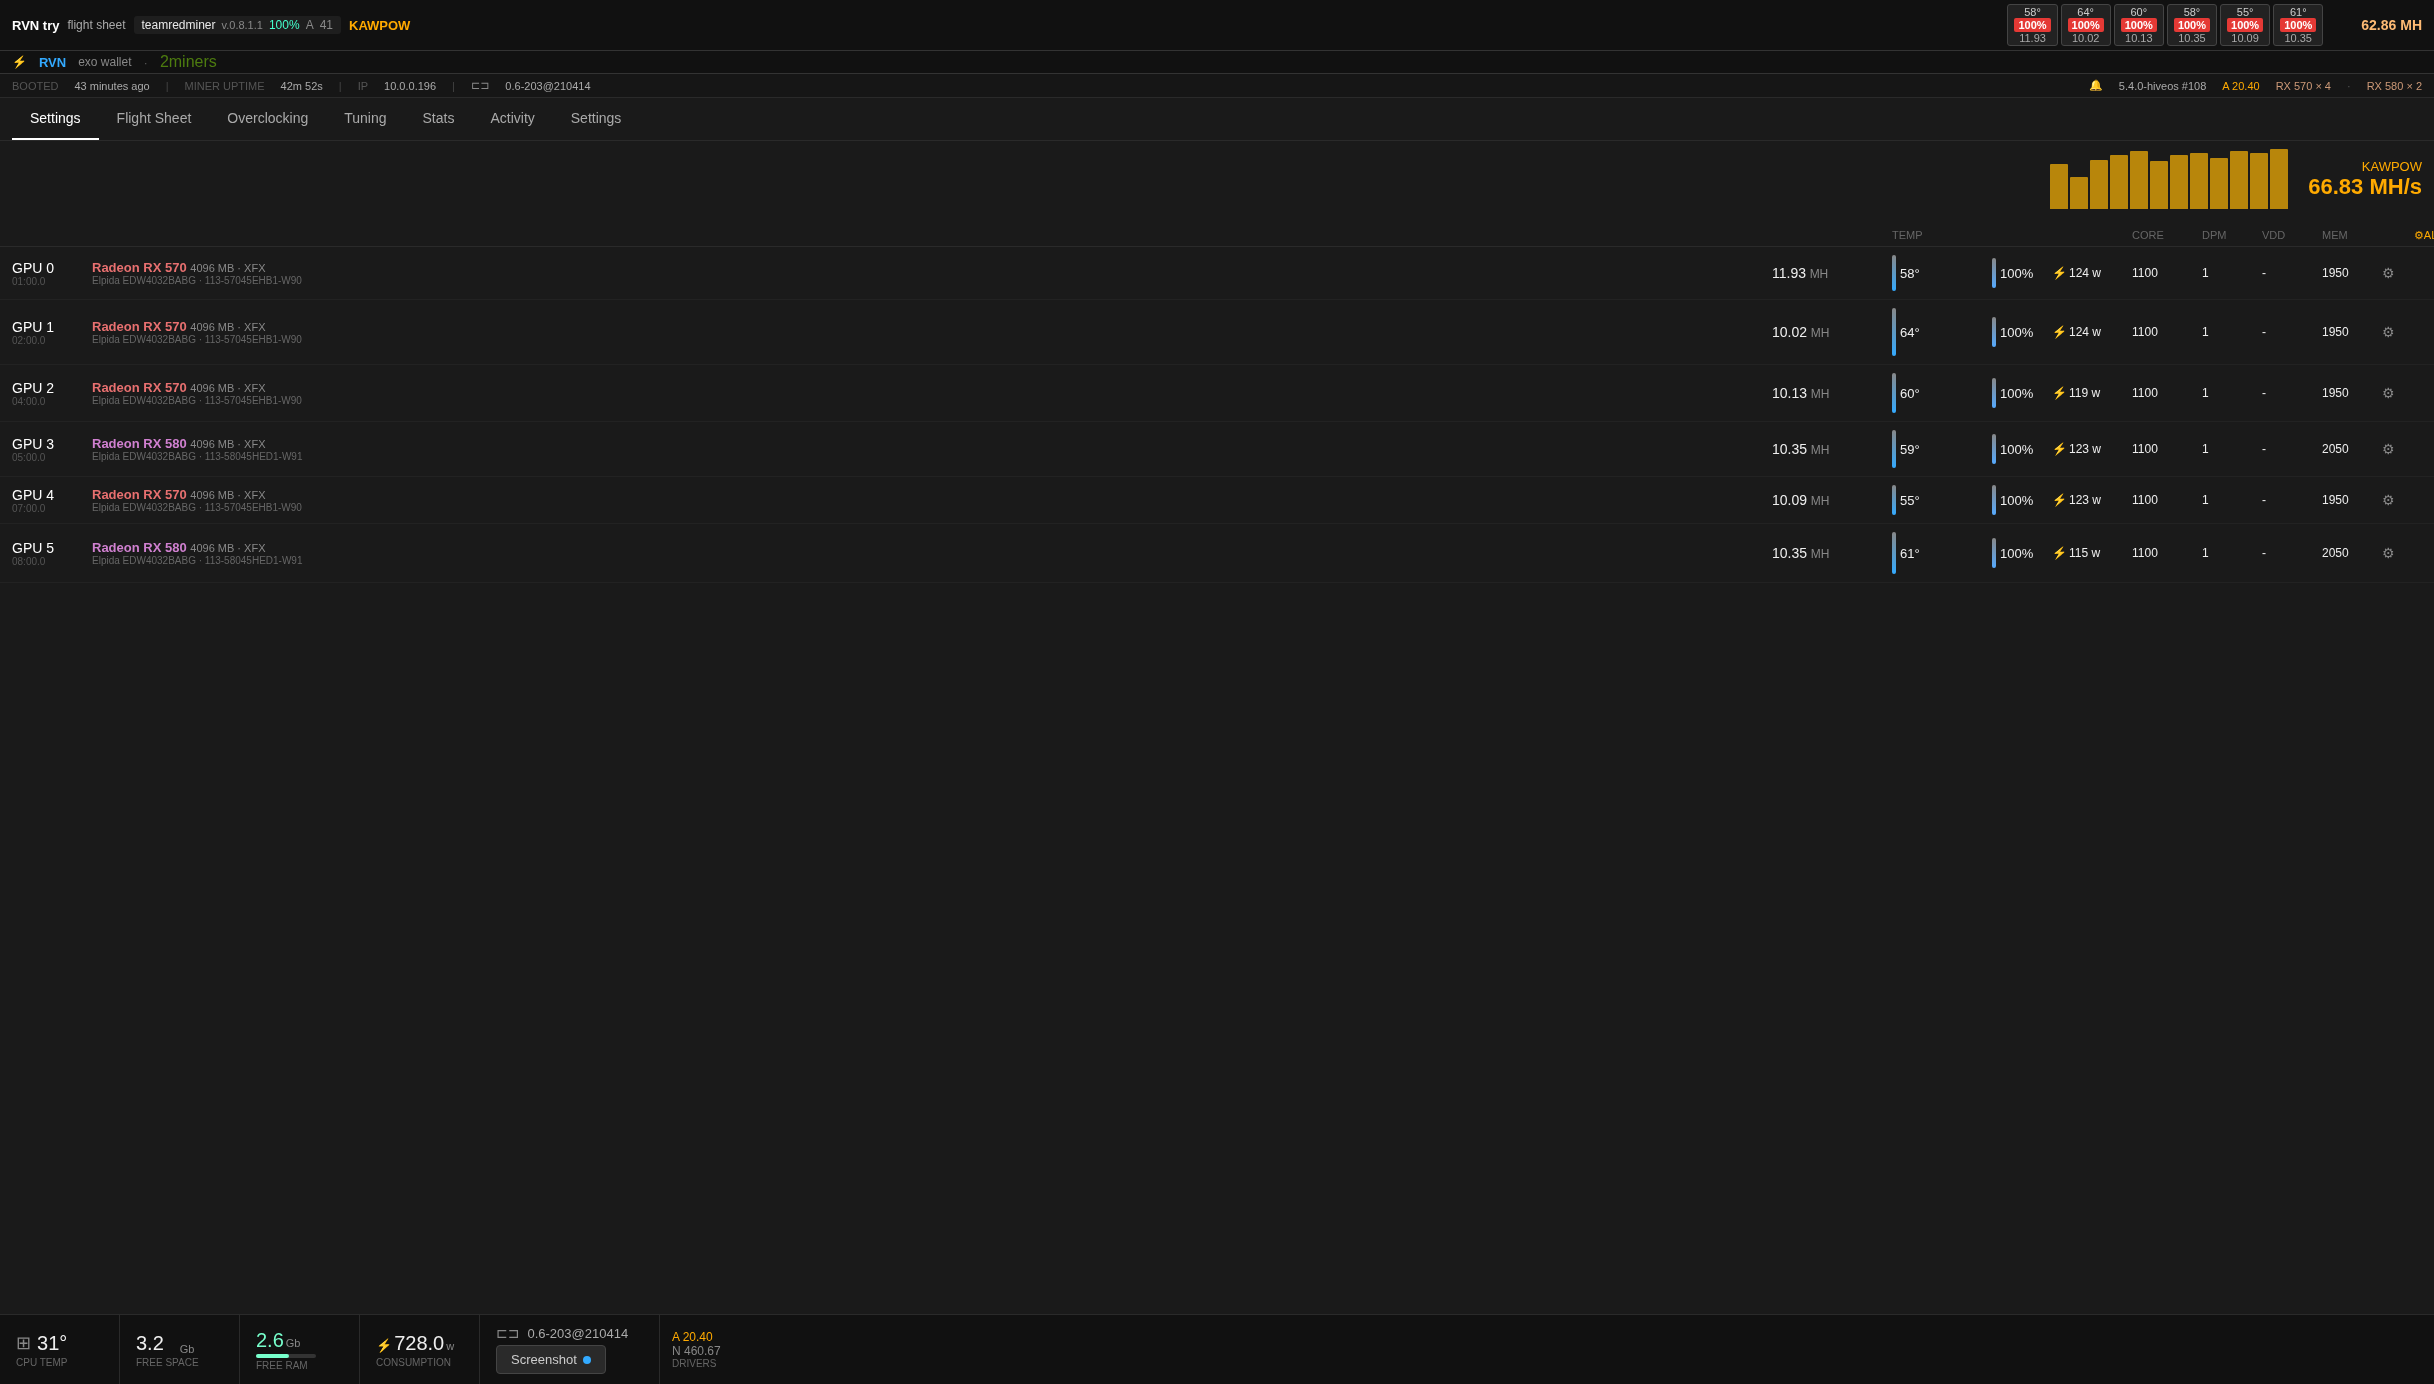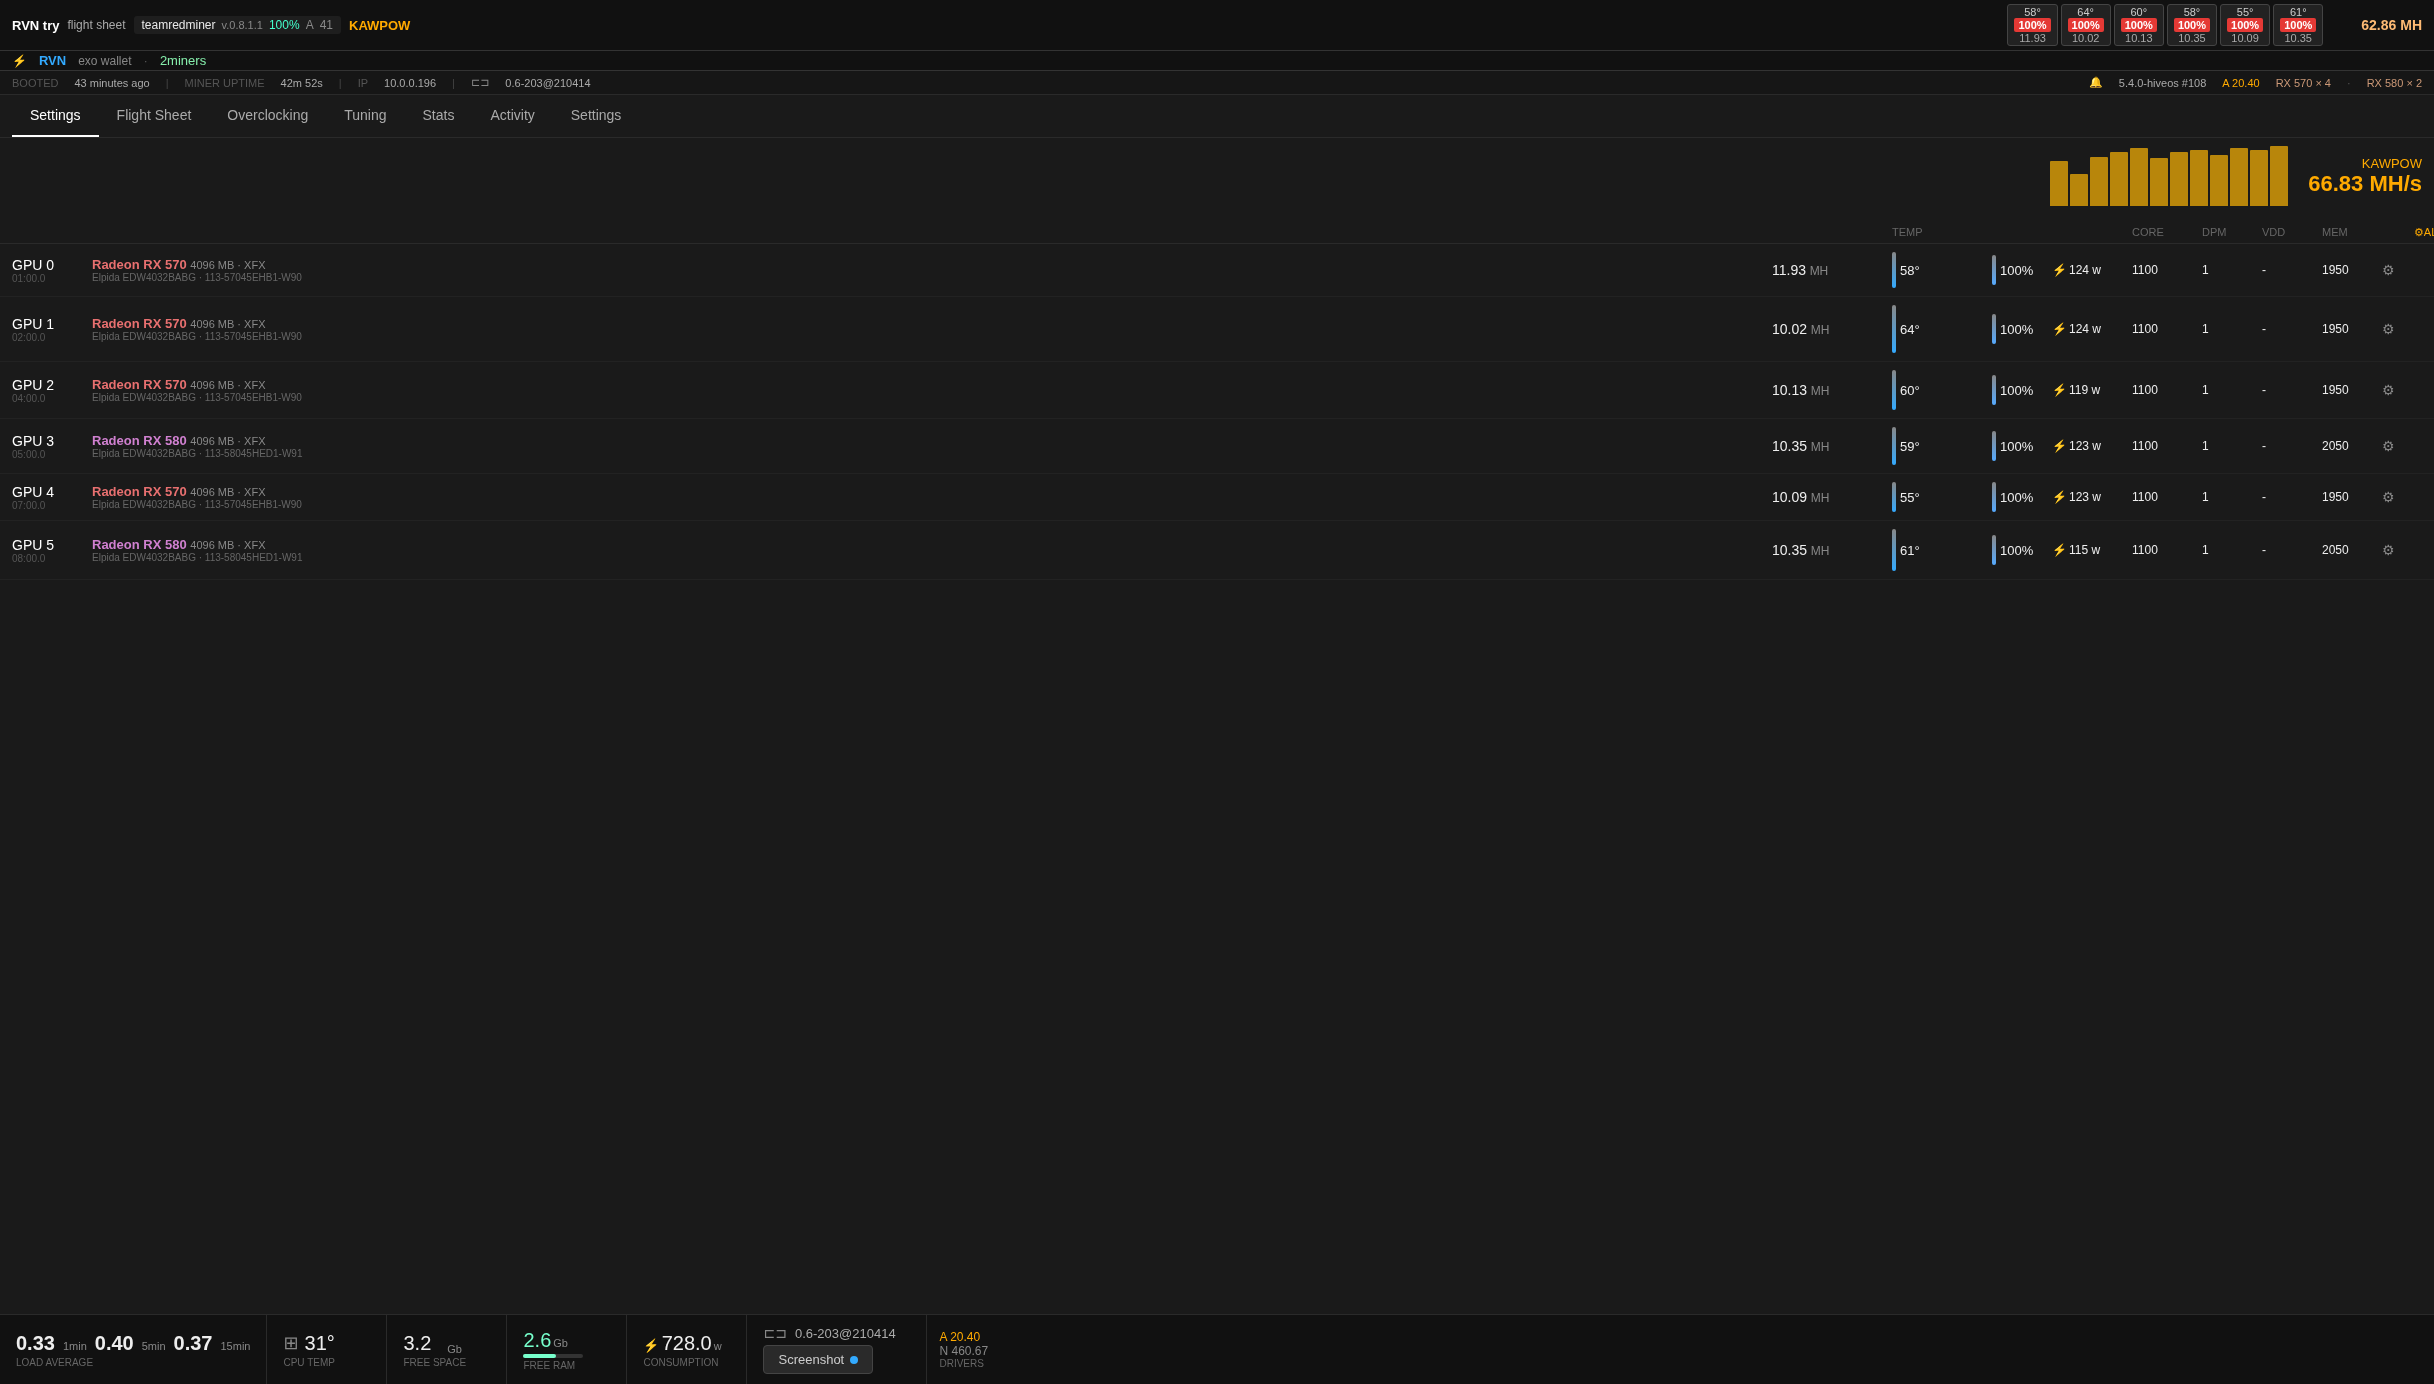--- a/index.html
+++ b/index.html
@@ -49,21 +49,21 @@
 
     
     .coin-row {
       display: flex; align-items: center; padding: 2px 12px;
       background: #111; border-bottom: 1px solid #333;
       gap: 12px;
     }
     .coin-icon { color: #3af; font-size: 12px; }
     .coin-name { color: #3af; font-weight: bold; font-size: 13px; }
     .coin-wallet { color: #888; font-size: 12px; }
-    .coin-pool { color: #86efac; font-size: 13px; }
+    .coin-pool { color: #4d7c0f; font-size: 16px; }
     .coin-hashrate { color: #fff; font-size: 13px; font-weight: bold; margin-left: auto; }
 
     
     .status-bar {
       background: #161616;
       padding: 5px 12px;
       display: flex; align-items: center; gap: 16px;
       border-bottom: 1px solid #2a2a2a;
       font-size: 11px; color: #888;
       flex-wrap: wrap;
@@ -522,31 +522,20 @@
     </div>
     <span class="core-val">1100</span>
     <span class="dpm-val">1</span>
     <span class="vdd-val">-</span>
     <span class="mem-val">2050</span>
     <span class="tune-icon" style="cursor:pointer;">⚙</span>
   </div>
   </div>
 
 <div class="bottom-bar">
-  <div class="bottom-section">
-    <div style="display:flex;gap:8px;align-items:baseline;">
-      <span class="bottom-main">0.33</span>
-      <span class="bottom-unit">1min</span>
-      <span class="bottom-main">0.40</span>
-      <span class="bottom-unit">5min</span>
-      <span class="bottom-main">0.37</span>
-      <span class="bottom-unit">15min</span>
-    </div>
-    <div class="bottom-sub">LOAD AVERAGE</div>
-  </div>
 
   <div class="bottom-section">
     <div style="display:flex;align-items:center;gap:6px;">
       <span style="color:#888;font-size:18px;">⊞</span>
       <span class="cpu-temp-val">31°</span>
     </div>
     <div class="bottom-sub">CPU TEMP</div>
   </div>
 
   <div class="bottom-section">

